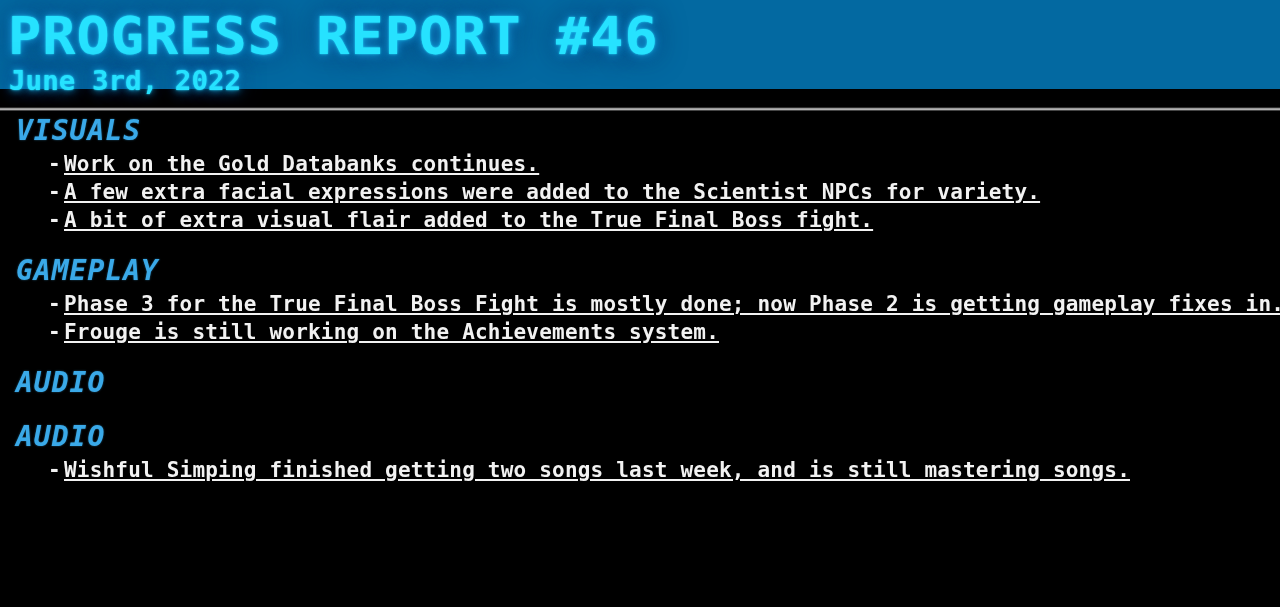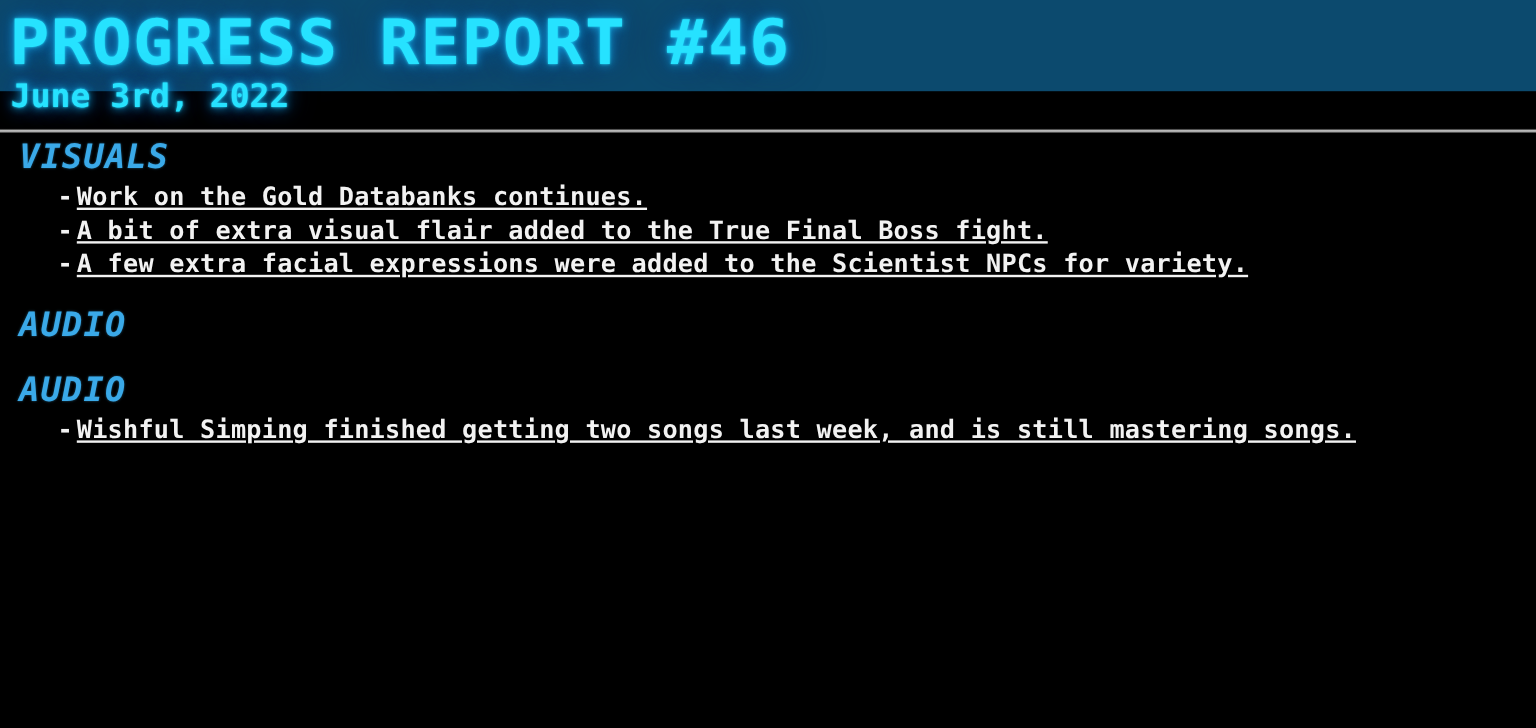--- a/index.html
+++ b/index.html
@@ -22,22 +22,22 @@
     height: 607px;
     background: #000000;
   }
 
   
   .header {
     position: absolute;
     left: 0;
     top: 0;
     width: 1280px;
-    height: 76px;
-    background: #0c4a6e;
+    height: 89px;
+    background: #0369a1;
   }
 
   .report-title {
     position: absolute;
     left: 8px;
     top: 6px;
     font-family: "DejaVu Sans Mono", monospace;
     font-size: 52px;
     line-height: 60px;
     font-weight: bold;
@@ -160,25 +160,32 @@
   </div>
 
   <div class="divider"></div>
 
   <div class="sections">
 
     <div class="section visuals">
       <div class="section-title">VISUALS</div>
       <ul class="bullets">
         <li class="bullet">Work on the Gold Databanks continues.</li>
+        <li class="bullet">A few extra facial expressions were added to the Scientist NPCs for variety.</li>
         <li class="bullet">A bit of extra visual flair added to the True Final Boss fight.</li>
-        <li class="bullet">A few extra facial expressions were added to the Scientist NPCs for variety.</li>
       </ul>
     </div>
 
+    <div class="section gameplay">
+      <div class="section-title">GAMEPLAY</div>
+      <ul class="bullets">
+        <li class="bullet">Phase 3 for the True Final Boss Fight is mostly done; now Phase 2 is getting gameplay fixes in.</li>
+        <li class="bullet">Frouge is still working on the Achievements system.</li>
+      </ul>
+    </div>
 
     <div class="section story">
       <div class="section-title">AUDIO</div>
     </div>
 
     <div class="section audio">
       <div class="section-title">AUDIO</div>
       <ul class="bullets">
         <li class="bullet">Wishful Simping finished getting two songs last week, and is still mastering songs.</li>
       </ul>

